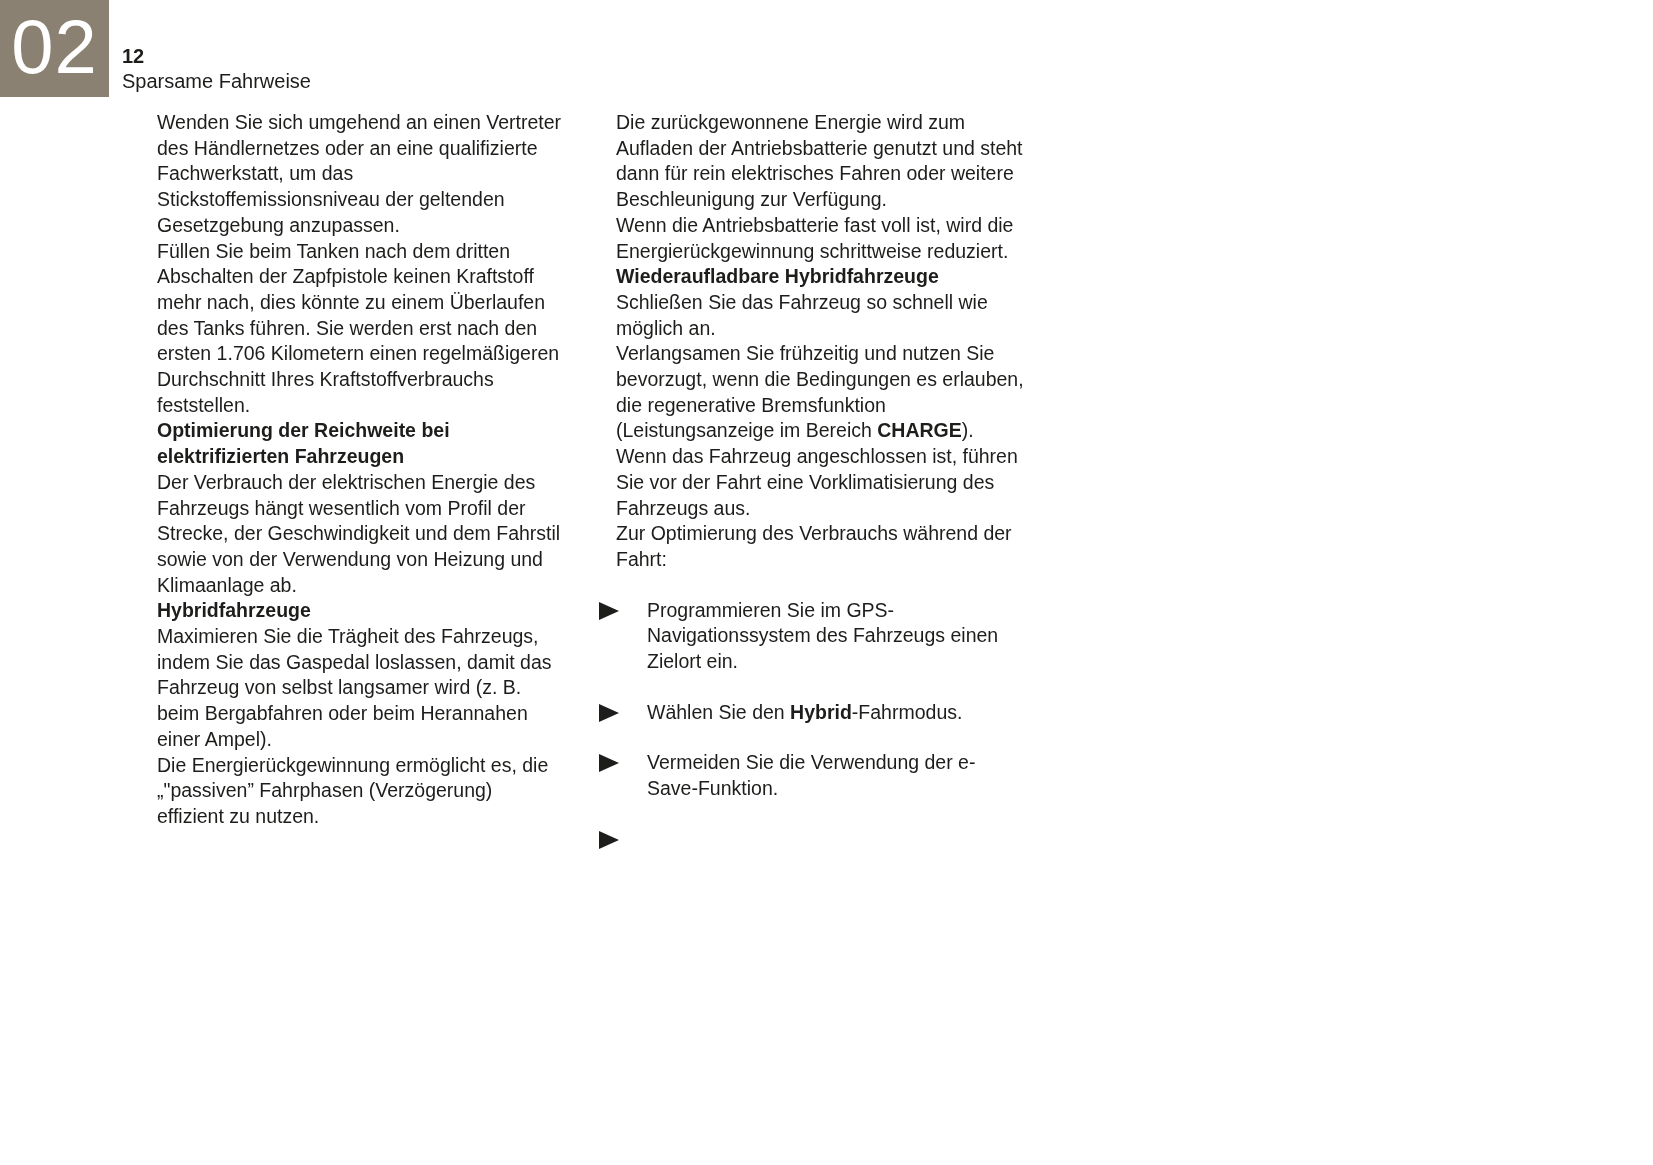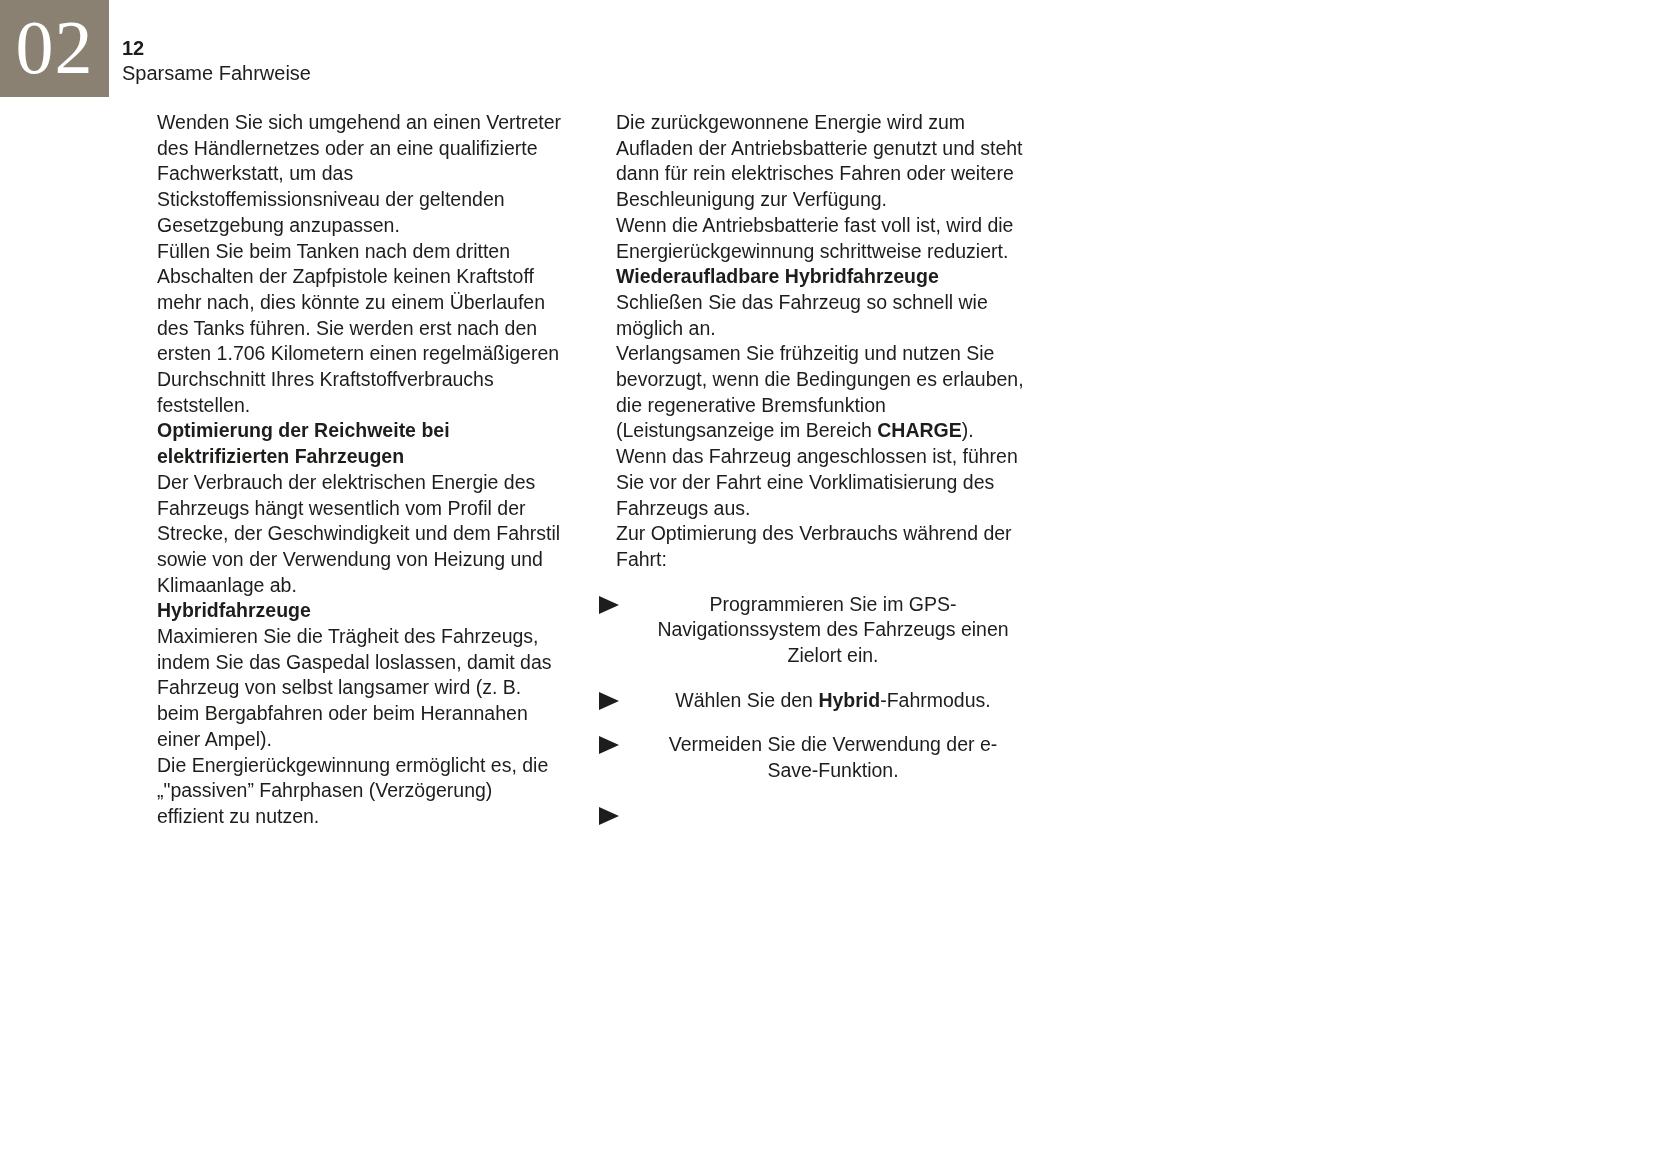--- a/index.html
+++ b/index.html
@@ -21,33 +21,33 @@
     left: 0;
     top: 0;
     width: 109px;
     height: 97px;
     background: #8a8173;
     display: flex;
     align-items: center;
     justify-content: center;
   }
   .chapter-number {
-    font-family: Liberation Serif, serif;
+    font-family: Liberation Sans, sans-serif;
     font-weight: 400;
     font-size: 76px;
     line-height: 1;
     color: #ffffff;
     letter-spacing: 1px;
     transform: translateY(-2px);
   }
   
   .page-meta {
     position: absolute;
     left: 122px;
-    top: 36px;
+    top: 44px;
   }
   .page-number {
     font-size: 20px;
     font-weight: bold;
     line-height: 24px;
   }
   .section-title {
     font-size: 20px;
     font-weight: 400;
     line-height: 24px;
@@ -64,23 +64,22 @@
   }
   .col-left  { left: 157px; width: 404px; }
   .col-right { left: 616px; width: 422px; }
   .col p { margin: 0; }
   .col .heading { font-weight: bold; }
   .col b { font-weight: bold; }
   
   .bullet-item {
     position: relative;
     padding-left: 31px;
-    margin-top: 19px;
+    margin-top: 25px;
     width: 372px;
-    text-align: center;
   }
   .bullet-marker {
     position: absolute;
     left: -17px;
     top: 4px;
     width: 0;
     height: 0;
     border-left: 20px solid #1d1d1b;
     border-top: 9px solid transparent;
     border-bottom: 9px solid transparent;

